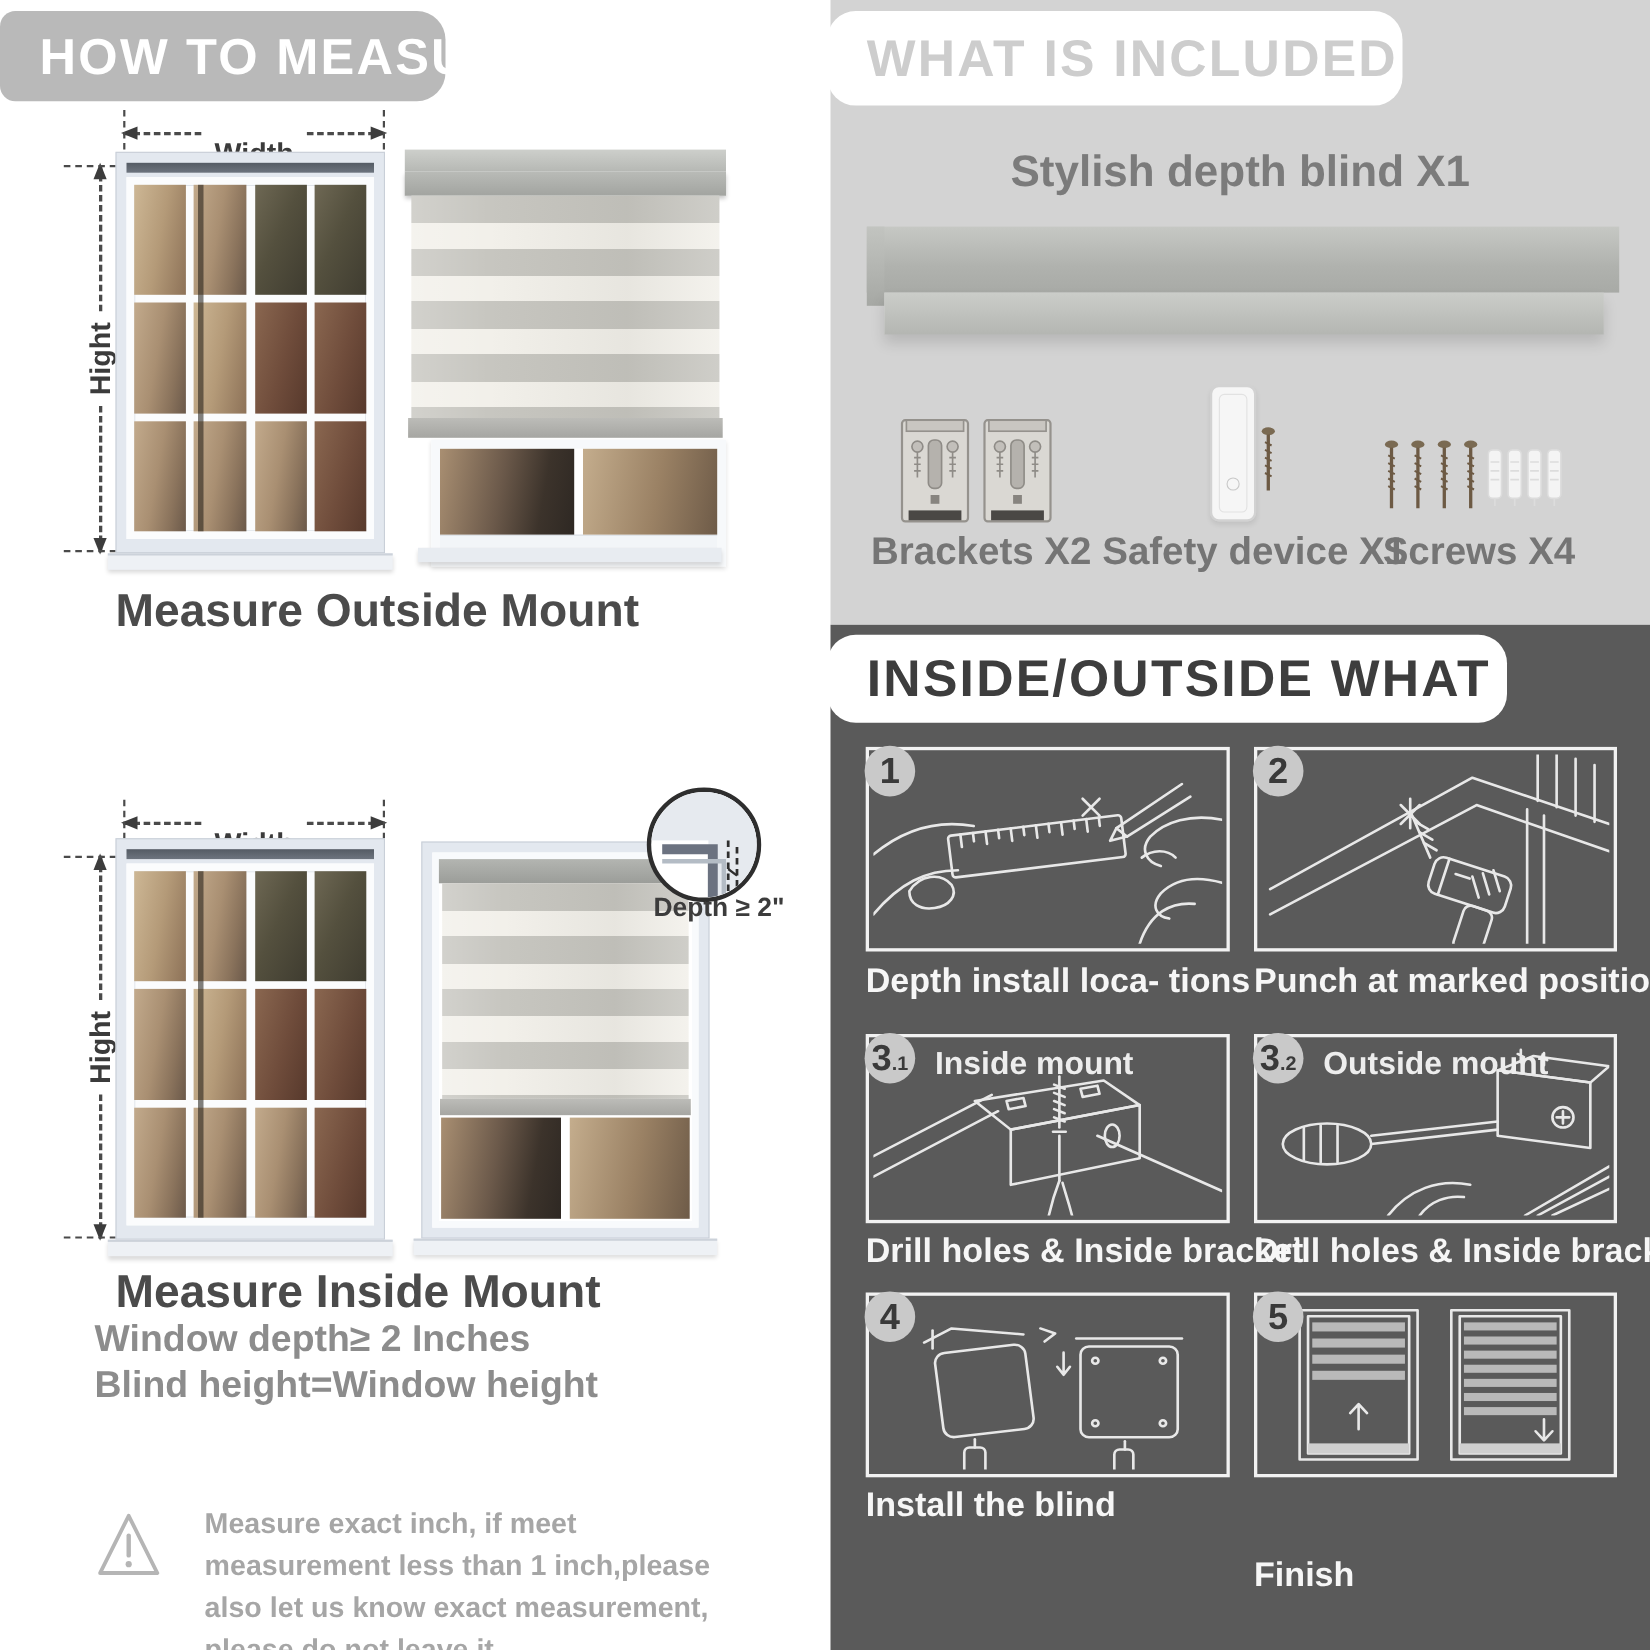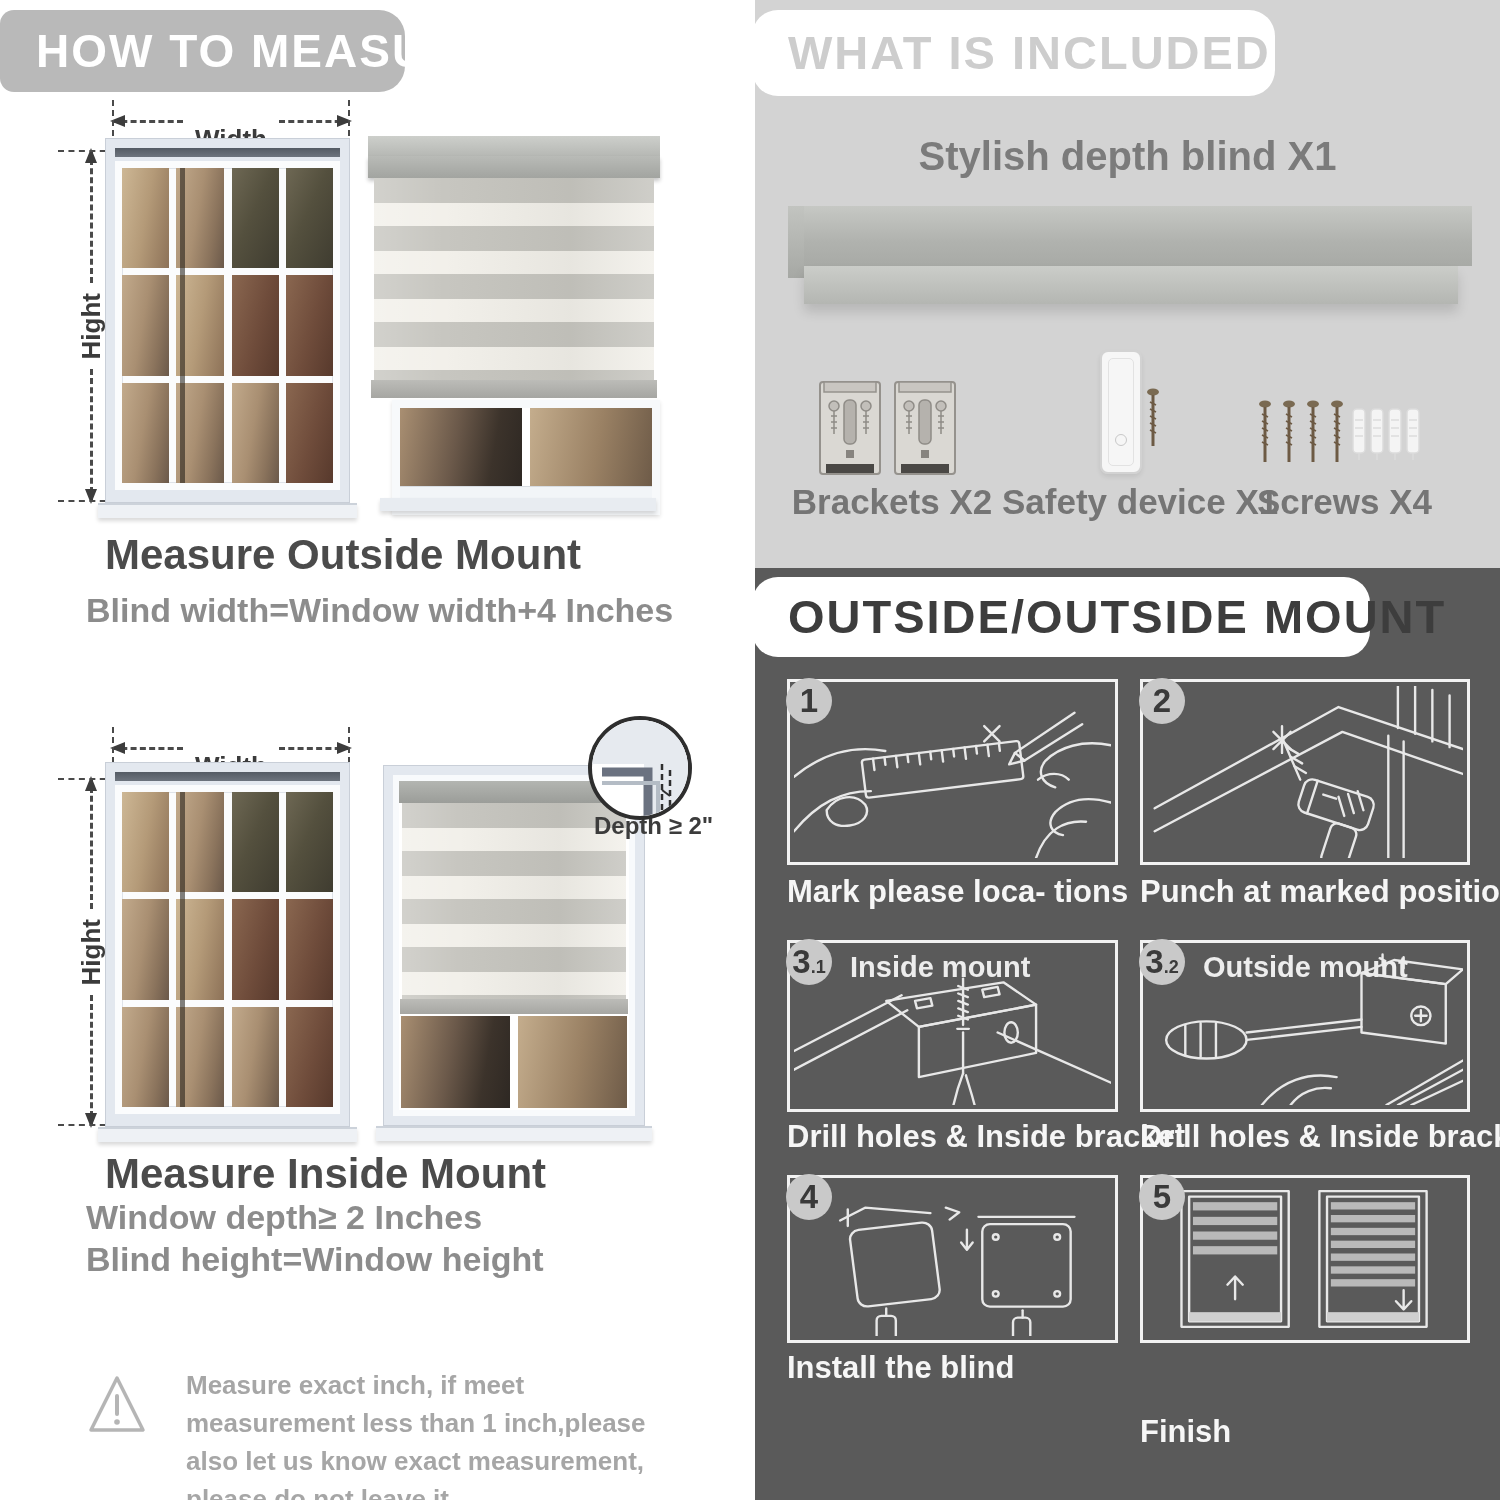--- a/index.html
+++ b/index.html
@@ -171,21 +171,20 @@
 
 <div class="abs" style="left:368px;top:136px;width:292px;">
   <div class="railA"></div>
   <div class="railB"></div>
   <div class="fabric" style="height:202px;"></div>
   <div class="brail"></div>
 </div>
 
 <div class="abs measure-heading" style="left:105px;top:531px;">Measure Outside Mount</div>
 <div class="abs measure-lines" style="left:86px;top:589px;">
-  <div>Blind width=Window width+4 Inches</div>
 </div>
 
 <div class="abs harrow" style="left:112px;top:731px;width:238px;">
   <div class="seg l"></div>
   <div class="lbl">Width</div>
   <div class="seg r"></div>
 </div>
 <div class="abs vtick" style="left:112px;top:727px;height:46px;"></div>
 <div class="abs vtick" style="left:348px;top:727px;height:46px;"></div>
 
@@ -354,21 +353,21 @@
       <path d="M3,12 h8 M3,20 h8 M3,28 h8 M7,45 v7" stroke="#dcdcdc" stroke-width="1.5" fill="none"></path>
     </g>
   </svg>
 </div>
 
 <div class="abs item-label" style="left:772px;top:482px;width:240px;">Brackets X2</div>
 <div class="abs item-label" style="left:1002px;top:482px;width:252px;">Safety device X1</div>
 <div class="abs item-label" style="left:1252px;top:482px;width:185px;">Screws X4</div>
 
 <div class="abs panel-dark"></div>
-<div class="abs pill pill2">OUTSIDE/OUTSIDE MOUNT</div>
+<div class="abs pill pill2">INSIDE/OUTSIDE WHAT</div>
 
 <div class="abs step" style="left:787px;top:679px;width:331px;height:186px;">
   <div class="badge">
     <span>1</span>
       <span class="sub"></span>
   </div>
   <div class="art">
     <svg viewBox="0 0 330 180" preserveAspectRatio="none">
       <g class="lineart">
         <path d="M0,95 C30,70 62,62 95,68"></path>
@@ -382,21 +381,21 @@
         <path d="M292,28 L230,70 M300,40 L240,78"></path>
         <path d="M230,70 L240,78 L224,82 Z"></path>
         <path d="M330,62 C300,56 276,64 262,78 C252,90 258,102 272,106"></path>
         <path d="M330,122 C302,114 284,120 272,132 C262,144 268,154 280,156"></path>
         <path d="M252,180 C262,150 282,140 304,142"></path>
         <path d="M254,98 C264,90 278,90 286,98"></path>
       </g>
     </svg>
   </div>
 </div>
-<div class="abs caption" style="left:787px;top:874px;">Mark please loca- tions</div>
+<div class="abs caption" style="left:787px;top:874px;">Depth install loca- tions</div>
 
 <div class="abs step" style="left:1140px;top:679px;width:330px;height:186px;">
   <div class="badge">
     <span>2</span>
       <span class="sub"></span>
   </div>
   <div class="art">
     <svg viewBox="0 0 330 180" preserveAspectRatio="none">
       <g class="lineart">
         <path d="M8,128 L200,22 L330,66"></path>

